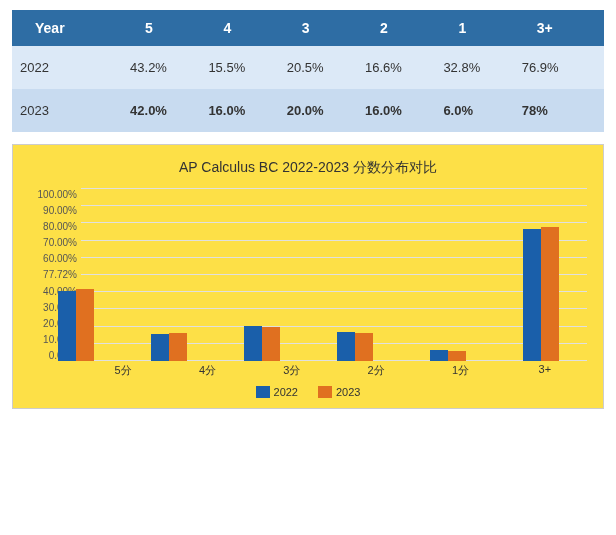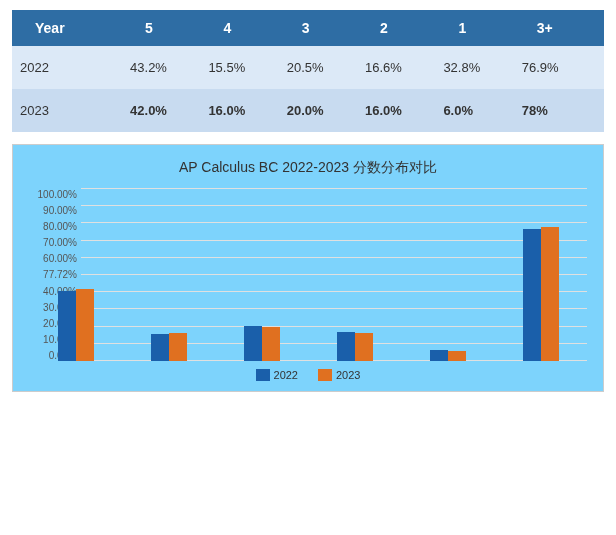--- a/index.html
+++ b/index.html
@@ -46,21 +46,21 @@
       color: #333;
     }
     .cell-red { color: #e00000; font-weight: bold; }
     .cell-green { color: #2e8b2e; font-weight: bold; }
 
     
     .chart-container {
       border: 1px solid #ccc;
       margin-top: 12px;
       padding: 14px 16px 10px 16px;
-      background: #7dd3fc;
+      background: #fde047;
     }
     .chart-title {
       text-align: center;
       font-size: 14px;
       color: #333;
       margin-bottom: 12px;
     }
     .y-axis-labels {
       position: absolute;
       left: 0;
@@ -221,20 +221,28 @@
             <div class="bar bar-2022" style="height: 11.18px;"></div>
             <div class="bar bar-2023" style="height: 10.32px;"></div>
           </div>
           <div style="flex: 1 1 0%; display: flex; justify-content: center; align-items: flex-end; height: 172px;">
             <div class="bar bar-2022" style="height: 132.268px;"></div>
             <div class="bar bar-2023" style="height: 134.16px;"></div>
           </div>
         </div>
     </div>
 
+    <div class="x-labels" id="x-labels">
+        <div class="x-label">5分</div>
+        <div class="x-label">4分</div>
+        <div class="x-label">3分</div>
+        <div class="x-label">2分</div>
+        <div class="x-label">1分</div>
+        <div class="x-label">3+</div>
+      </div>
 
     <div class="legend">
       <div class="legend-item">
         <div class="legend-box bar-2022"></div>
         <span>2022</span>
       </div>
       <div class="legend-item">
         <div class="legend-box bar-2023"></div>
         <span>2023</span>
       </div>

